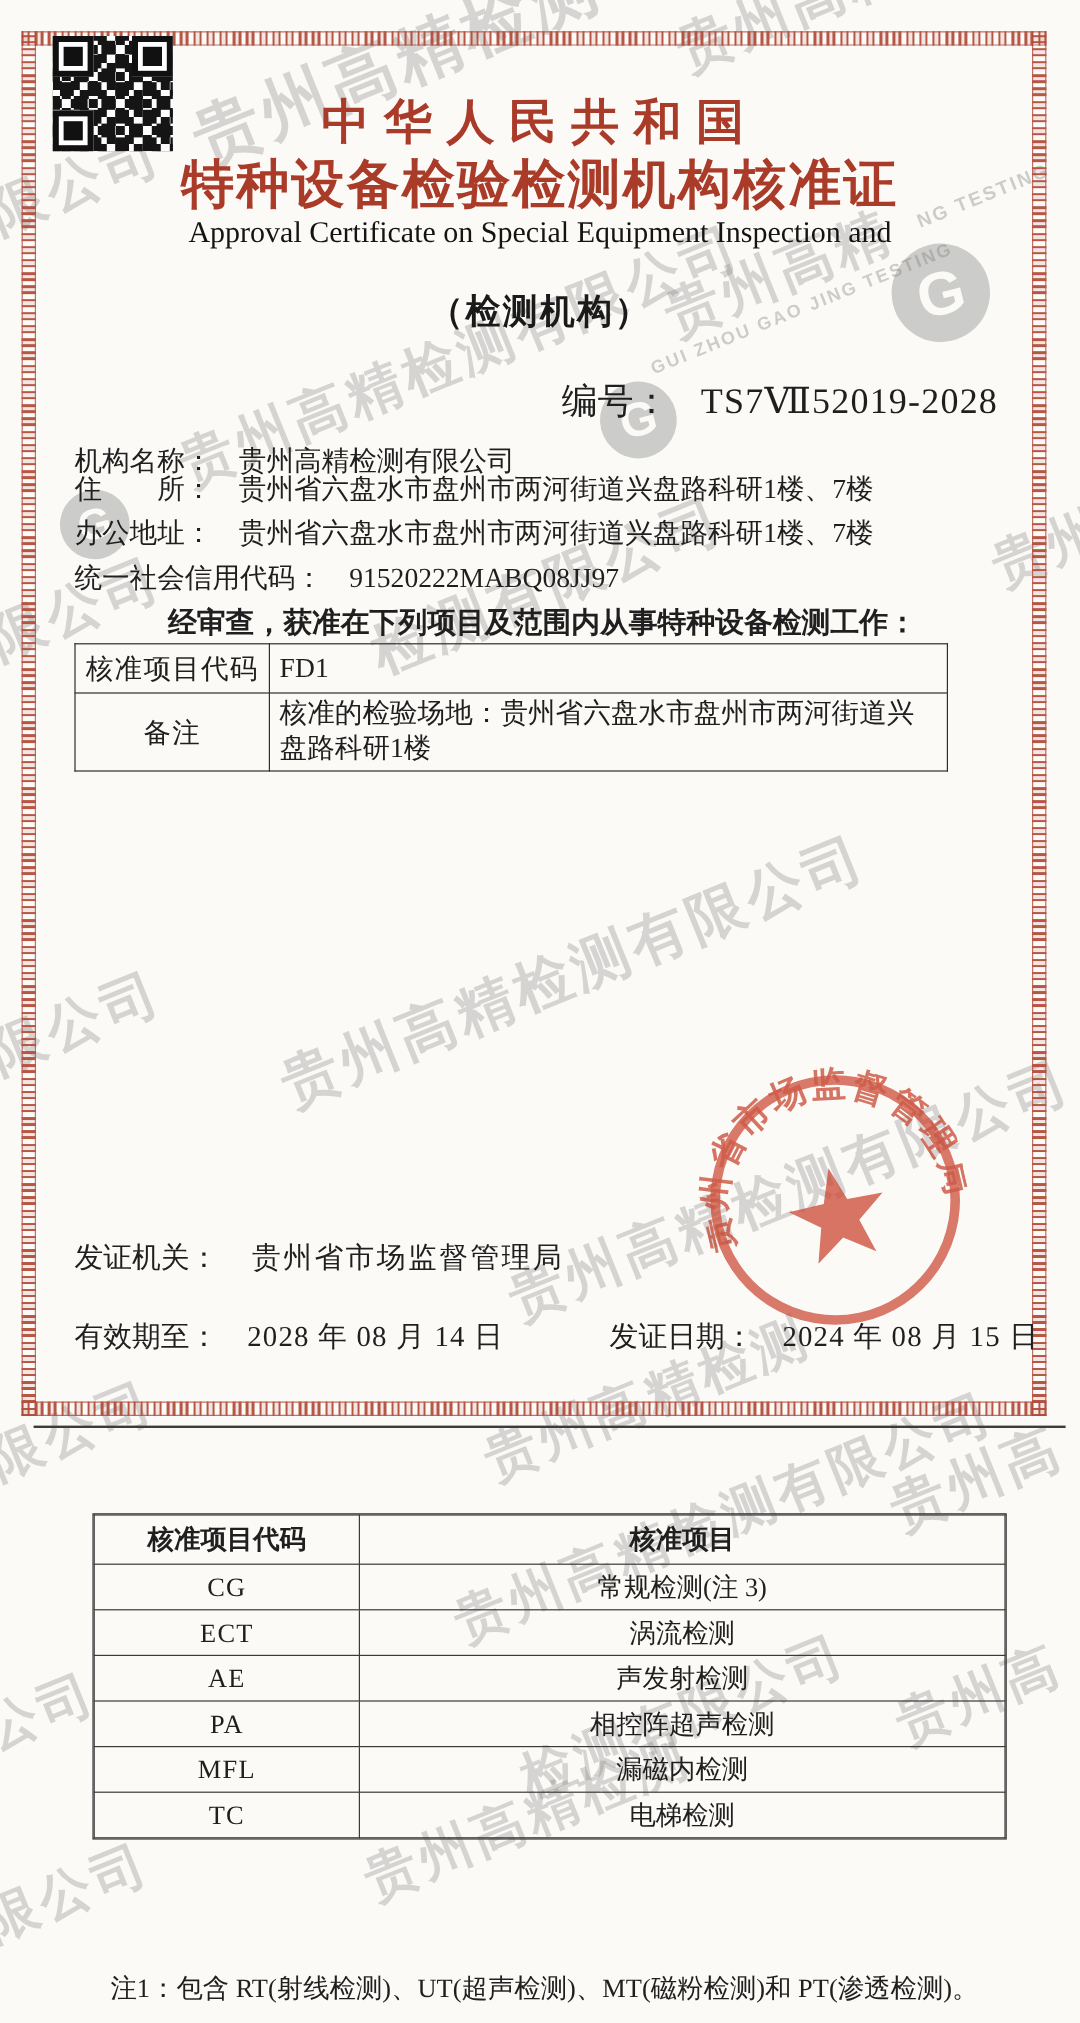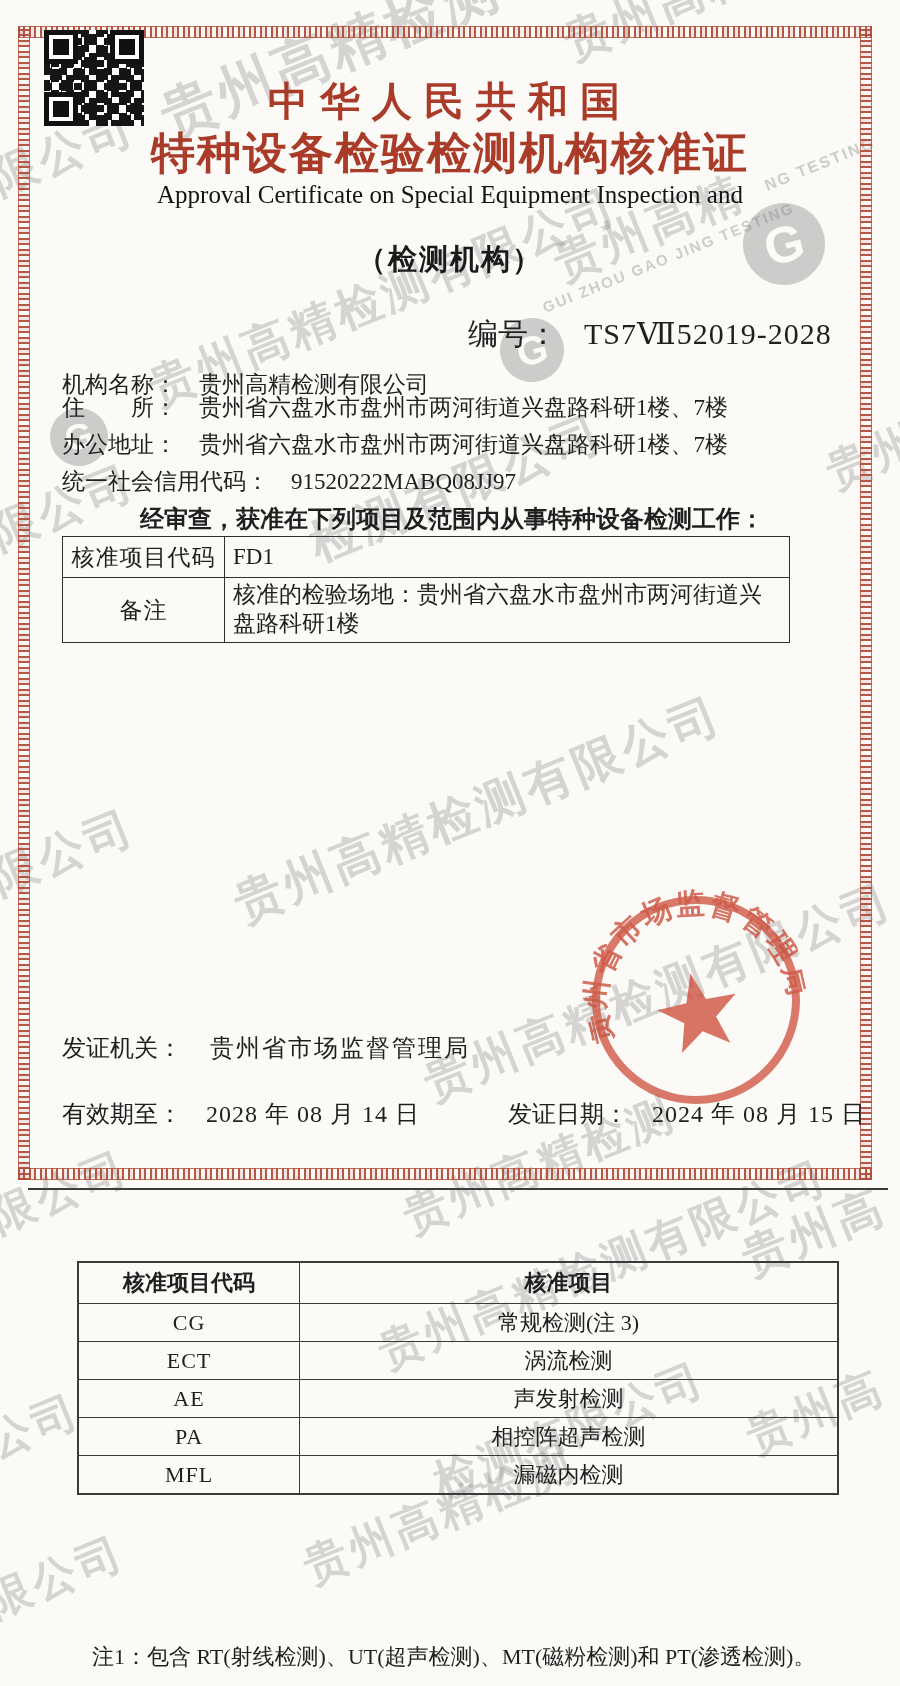--- a/index.html
+++ b/index.html
@@ -229,18 +229,22 @@
       <td>声发射检测</td>
     </tr>
     <tr>
       <td class="c1 code">PA</td>
       <td>相控阵超声检测</td>
     </tr>
     <tr>
       <td class="c1 code">MFL</td>
       <td>漏磁内检测</td>
     </tr>
+    <tr>
+      <td class="c1 code">TC</td>
+      <td>电梯检测</td>
+    </tr>
   </tbody>
     </table>
 
   <div class="abs note">注1：包含 RT(射线检测)、UT(超声检测)、MT(磁粉检测)和 PT(渗透检测)。</div>
 
 </div>
 
 </body></html>

